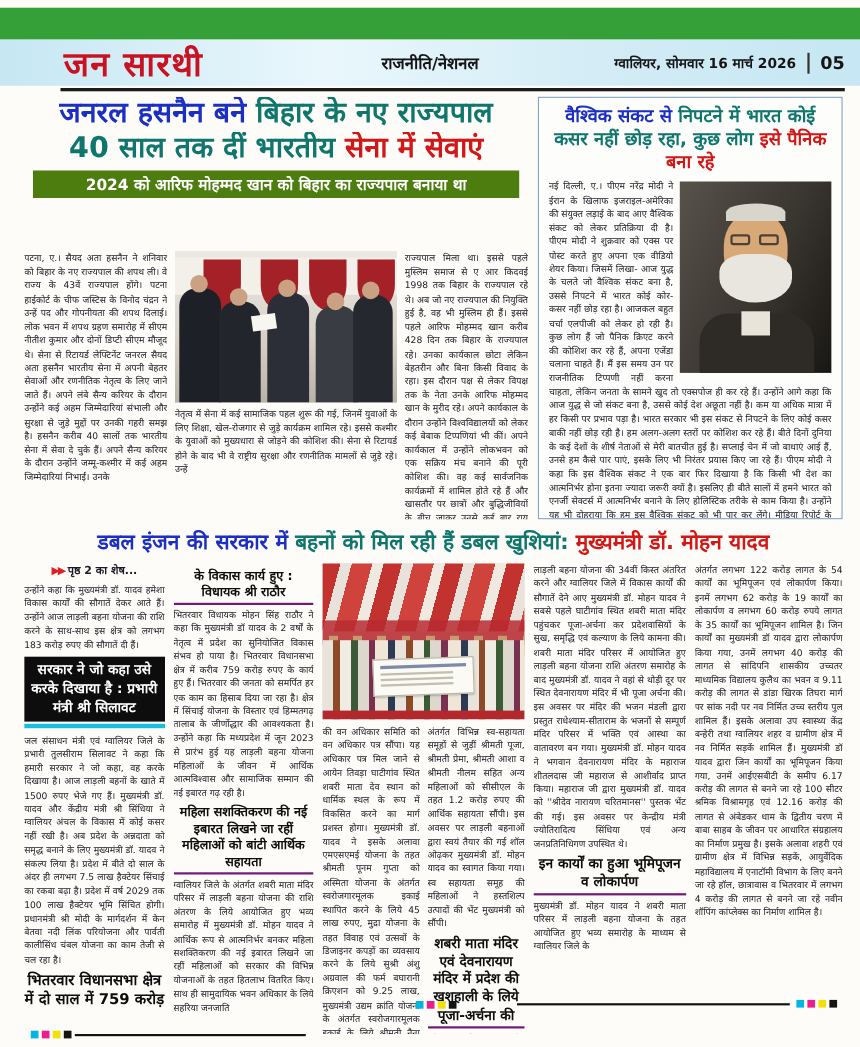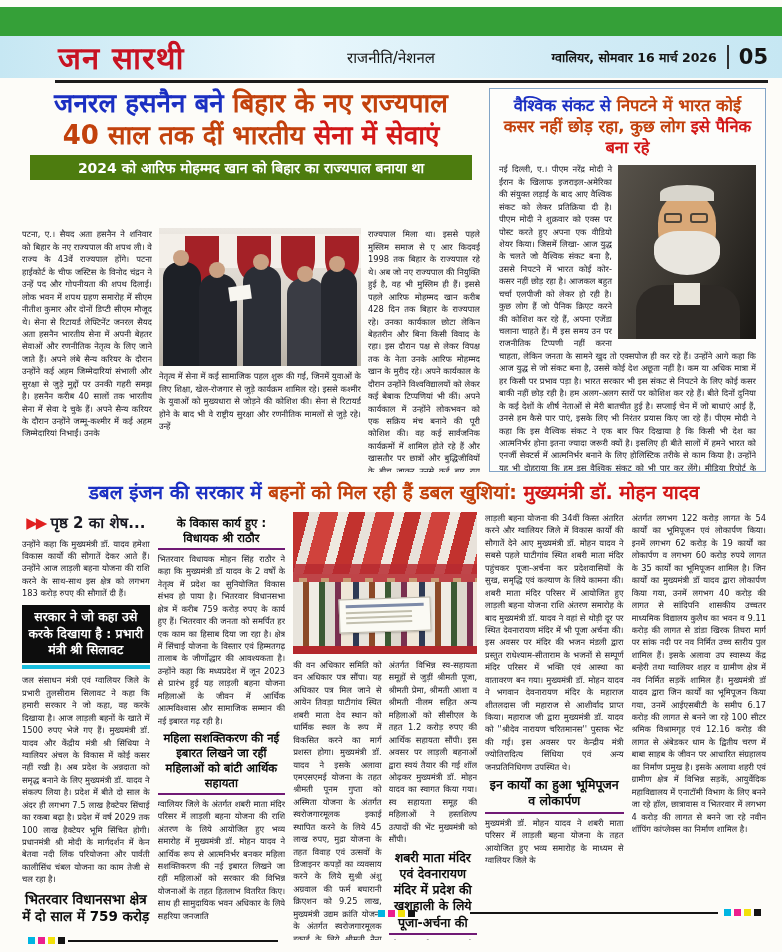--- a/index.html
+++ b/index.html
@@ -10,34 +10,34 @@
     font-family:"DejaVu Sans", sans-serif; color:#17171f;
   }
   
   .top-strip { position:absolute; top:7px; left:0; right:0; height:29px; background:#35a038; }
   .masthead {
     position:absolute; top:36px; left:0; right:0; height:42px;
     background:linear-gradient(90deg,#c6e7f3 0%,#e9f7fc 38%,#d3ecf6 70%,#c6e7f3 100%);
     display:flex; align-items:center;gap:28px;
   }
   .logo { margin-left:58px; font-size:31px; font-weight:bold; color:#c61323; letter-spacing:1px; text-shadow:0 0 1px #fff; }
-  .section-label { position:absolute; left:50%; transform:translateX(-50%); font-size:15px; font-weight:normal; color:#151515; }
+  .section-label { position:absolute; left:50%; transform:translateX(-50%); font-size:15px; font-weight:bold; color:#151515; }
   .dateline { margin-left:auto; display:flex; align-items:center; font-size:12.5px; font-weight:bold; color:#151515; }
-  .pageno { margin:0 14px 0 10px; padding-left:10px; border-left:2px solid #333; font-size:21px; font-weight:bold; }
+  .pageno { margin:0 14px 0 10px; padding-left:10px; border-left:2px solid #333; font-size:16px; font-weight:bold; }
   .head-rule { position:absolute; top:80px; left:55px; right:14px; height:3px; background:#1c1c1c; }
 
   
   .content { position:absolute; top:88px; left:22px; right:16px; }
   .main-row { display:flex; gap:9px; }
   .body-text { font-size:8.3px; line-height:1.5; text-align:justify; color:#1a1a24; }
 
   
   .art1 { width:458px; height:384px; overflow:hidden; }
   .art1 .hline { text-align:center; font-weight:bold; font-size:26px; line-height:1.22; white-space:nowrap; overflow:hidden; }
-  .t-blue { color:#1b2fc2; } .t-red { color:#d21717; } .t-black { color:#c2410c; }
+  .t-blue { color:#1b2fc2; } .t-red { color:#d21717; } .t-black { color:#0f766e; }
   .kicker { margin:4px 8px 6px; padding:3px 2px; background:#4d7c0f; color:#ffffff; font-weight:bold; font-size:14px; text-align:center; white-space:nowrap; overflow:hidden; }
   .art1-body { display:flex; gap:7px; height:276px; overflow:hidden;margin-top:48px; }
   .art1 .colA { width:130px; overflow:hidden; }
   .art1 .mid { width:202px; display:flex; flex-direction:column; overflow:hidden; }
   .art1 .colD { flex:1; overflow:hidden; }
   .midcols { display:flex; gap:7px; flex:1; overflow:hidden; margin-top:4px; }
   .midcols > div { flex:1; overflow:hidden; }
 
   
   .photo1 { position:relative; height:138px; background:linear-gradient(#ece8e2 0%,#d8d2c9 55%,#b9b2a7 100%); overflow:hidden; flex:none; }
@@ -66,21 +66,21 @@
   .m-hair { position:absolute; top:20px; left:42px; width:54px; height:16px; background:#d8d5cc; border-radius:50% 50% 0 0; }
   .m-glass { position:absolute; top:48px; left:46px; width:18px; height:10px; border:2px solid #4a4238; border-radius:3px; }
   .m-glass.g2 { left:72px; }
 
   
   .art3 { margin-top:7px; }
   .art3-head { text-align:center; font-weight:bold; font-size:19px; white-space:nowrap; overflow:hidden; margin-bottom:7px; }
   .art3-cols { display:flex; gap:8px; height:428px; overflow:hidden; }
   .cnarrow { width:129px; overflow:hidden; }
   .cmid { width:186px; overflow:hidden; }
-  .contline { text-align:center; font-weight:bold; font-size:15px; margin-bottom:3px; }
+  .contline { text-align:center; font-weight:bold; font-size:10px; margin-bottom:3px; }
   .arrows { color:#e02020; letter-spacing:-2px; }
   .blackhead { margin-top:5px; padding:4px 2px; background:#0d0d0d; color:#fff; font-weight:bold; font-size:12.5px; line-height:1.35; text-align:center; }
   .cyanline { height:4px; background:#19bede; margin:2px 0 5px; }
   .redhead { margin:4px 0 3px; padding-bottom:2px; border-bottom:2px solid #701a75; font-weight:bold; font-size:11.5px; line-height:1.3; text-align:center; color:#0d0d0d; }
   .redhead.big { font-size:12.5px; }
   .bighead { margin-top:5px; font-weight:bold; font-size:13.5px; line-height:1.3; text-align:center; color:#0d0d0d; }
   .p2 { margin-top:3px; }
 
   
   .photo3 { position:relative; height:142px; overflow:hidden; background:#e8d8d2; flex:none; margin-bottom:5px; }

